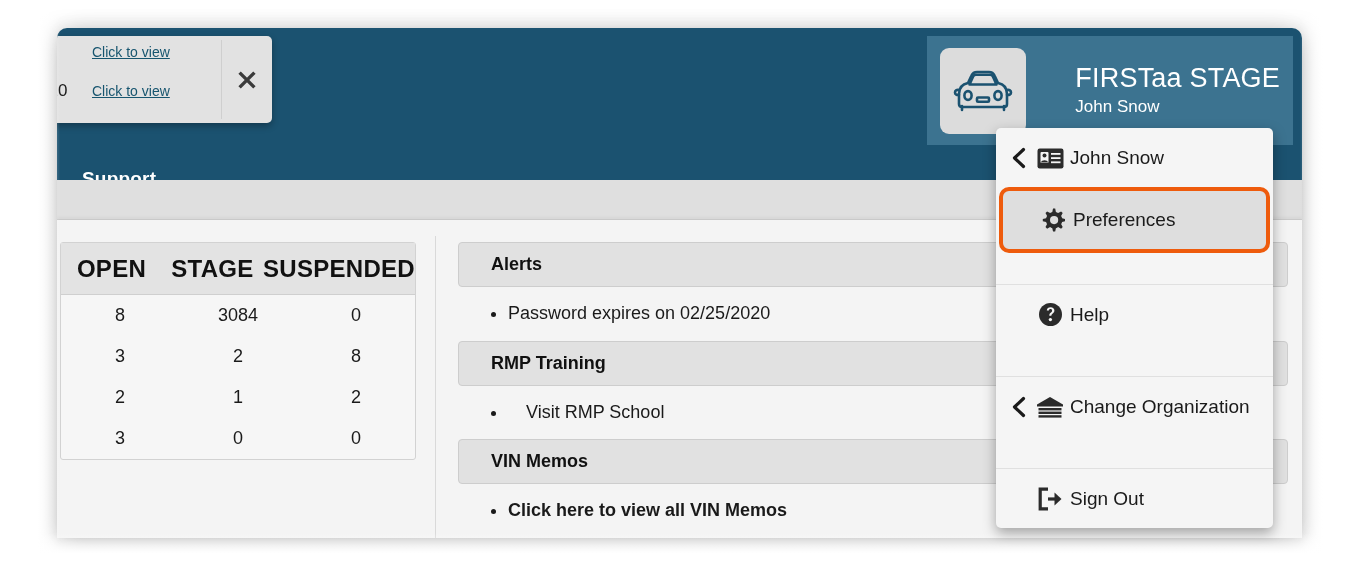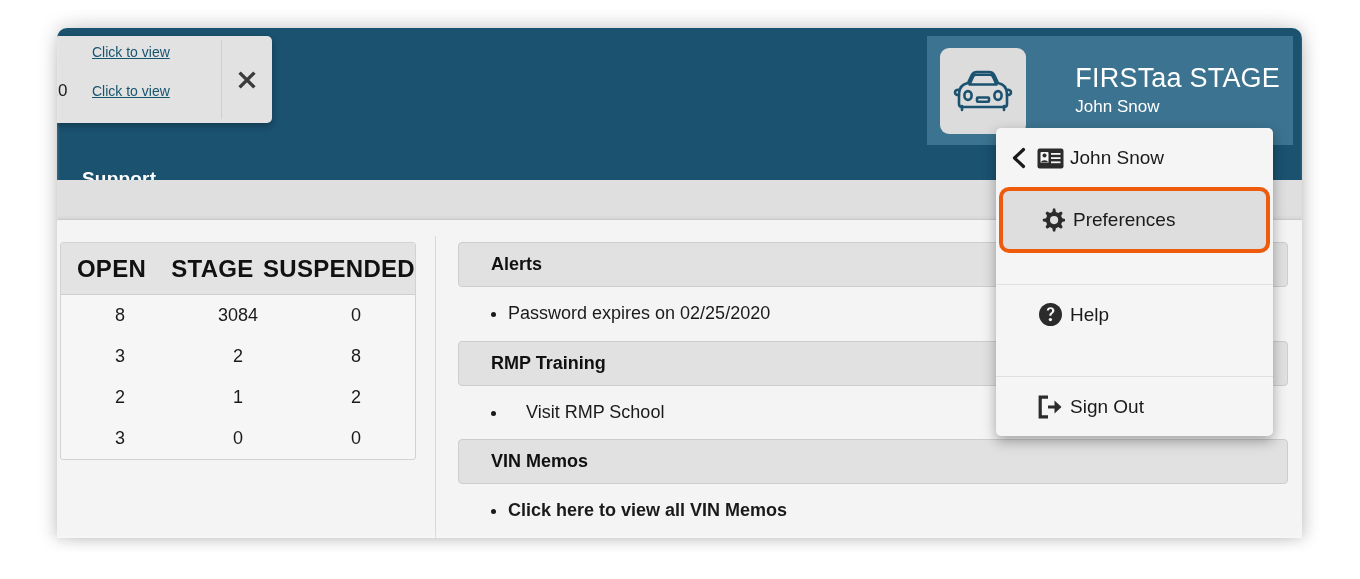--- a/index.html
+++ b/index.html
@@ -465,20 +465,36 @@
       <span class="menu-icon">
         <svg width="25" height="25" viewBox="0 0 25 25">
           <circle cx="12.5" cy="12.5" r="11.5" fill="#2b2b2b"></circle>
           <path d="M8.8 8.6 C8.8 6.4 10.4 5.2 12.6 5.2 C14.9 5.2 16.4 6.6 16.4 8.6 C16.4 10.4 15.3 11.1 14.2 11.9 C13.5 12.4 13.4 12.9 13.4 13.8 L11.3 13.8 C11.3 12.2 11.6 11.5 12.7 10.7 C13.6 10.1 14.1 9.7 14.1 8.8 C14.1 7.8 13.5 7.1 12.5 7.1 C11.5 7.1 10.9 7.8 10.9 8.6 Z" fill="#f5f5f5"></path>
           <circle cx="12.4" cy="17.6" r="1.65" fill="#f5f5f5"></circle>
         </svg>
       </span>
       <span class="menu-label">Help</span>
     </div>
 
+    <div class="menu-item">
+      <span class="menu-chevron">
+        <svg width="16" height="22" viewBox="0 0 16 22">
+          <path d="M12.5 2.5 L3.5 11 L12.5 19.5" fill="none" stroke="#1a1a1a" stroke-width="3.2" stroke-linecap="round" stroke-linejoin="round"></path>
+        </svg>
+      </span>
+      <span class="menu-icon">
+        <svg width="28" height="22" viewBox="0 0 28 22">
+          <path d="M14 1 L27 8.6 L27 10.6 L1 10.6 L1 8.6 Z" fill="#2b2b2b"></path>
+          <rect x="2.5" y="12" width="23" height="2.4" fill="#2b2b2b"></rect>
+          <rect x="2.5" y="15.6" width="23" height="2.4" fill="#2b2b2b"></rect>
+          <rect x="2.5" y="19.2" width="23" height="2.4" fill="#2b2b2b"></rect>
+        </svg>
+      </span>
+      <span class="menu-label">Change Organization</span>
+    </div>
 
     <div class="menu-item">
       <span class="menu-chevron empty"></span>
       <span class="menu-icon">
         <svg width="26" height="24" viewBox="0 0 26 24">
           <path d="M11 2.2 L3.2 2.2 L3.2 21.8 L11 21.8" fill="none" stroke="#2b2b2b" stroke-width="3.2" stroke-linecap="butt"></path>
           <path d="M11 12 L21 12" stroke="#2b2b2b" stroke-width="3.2" stroke-linecap="butt"></path>
           <path d="M17.5 5.6 L24.5 12 L17.5 18.4 Z" fill="#2b2b2b"></path>
         </svg>
       </span>

